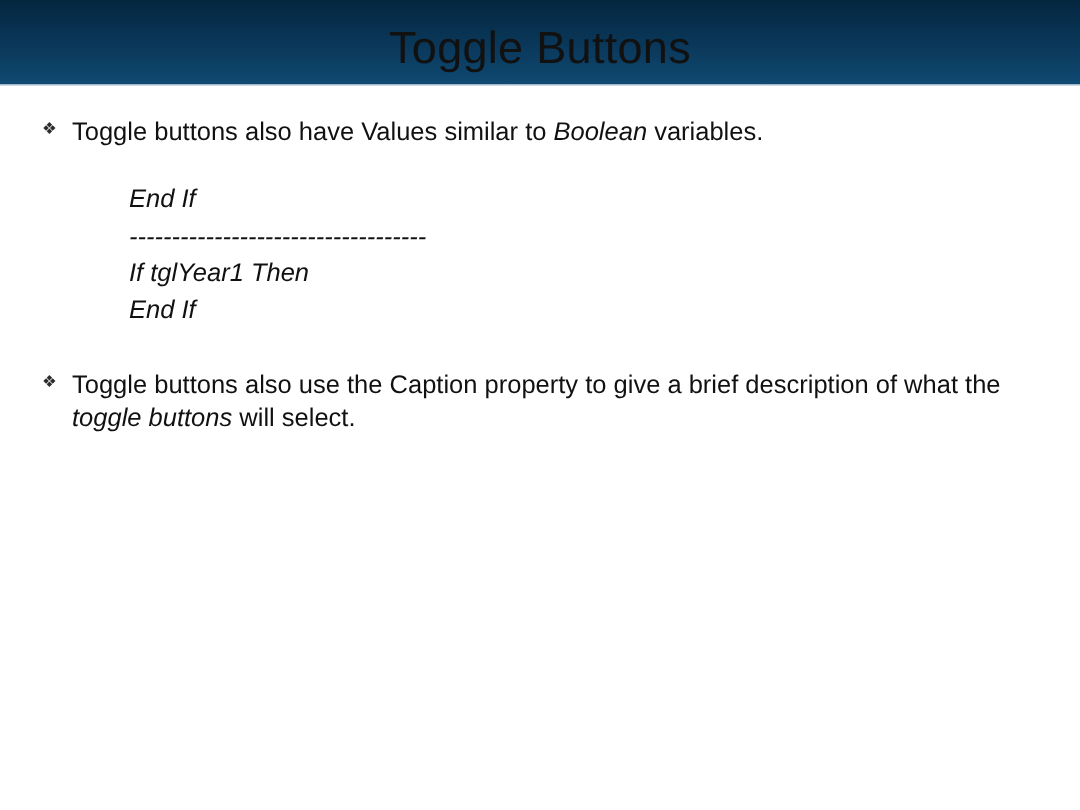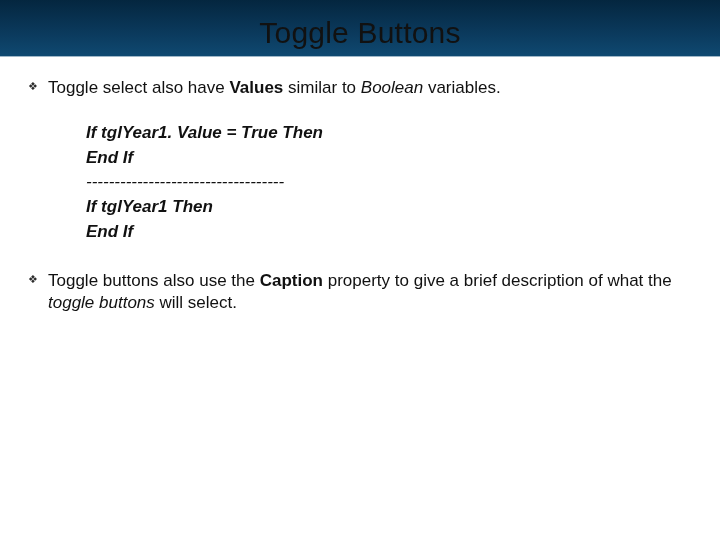--- a/index.html
+++ b/index.html
@@ -58,21 +58,21 @@
     line-height: 1.3;
   }
   .codeblock {
     margin: 22px 0 26px 58px;
     font-size: 17px;
     font-style: italic;
     color: #111111;
     line-height: 1.45;
   }
   .code-line { white-space: pre; }
-  .bold { font-weight: 700; }
+  .bold { font-weight: 400; }
   .italic { font-style: italic; margin-top: 48px; }
   .footer {
     position: absolute;
     left: 0;
     right: 0;
     bottom: 8px;
     height: 24px;
   }
   .footer-bar {
     position: absolute;
@@ -106,26 +106,25 @@
 
   <div class="header">
     <div class="title">Toggle Buttons</div>
   </div>
 
   <div class="body">
 
     <div class="bullet-row">
       <div class="bullet-icon">❖</div>
       <div class="bullet-text">
-        <span>Toggle select also have </span><span class="bold">Values</span><span> similar to </span><span class="italic">Boolean</span><span> variables.</span>
+        <span>Toggle buttons also have </span><span class="bold">Values</span><span> similar to </span><span class="italic">Boolean</span><span> variables.</span>
       </div>
     </div>
 
     <div class="codeblock">
-      <div class="code-line bold">If tglYear1. Value = True Then</div>
       <div class="code-line bold">End If</div>
       <div class="code-line">-----------------------------------</div>
       <div class="code-line bold">If tglYear1 Then</div>
       <div class="code-line bold">End If</div>
     </div>
 
     <div class="bullet-row">
       <div class="bullet-icon">❖</div>
       <div class="bullet-text">
         <span>Toggle buttons also use the </span><span class="bold">Caption</span><span> property to give a brief description of what the </span><span class="italic">toggle buttons</span><span> will select.</span>

